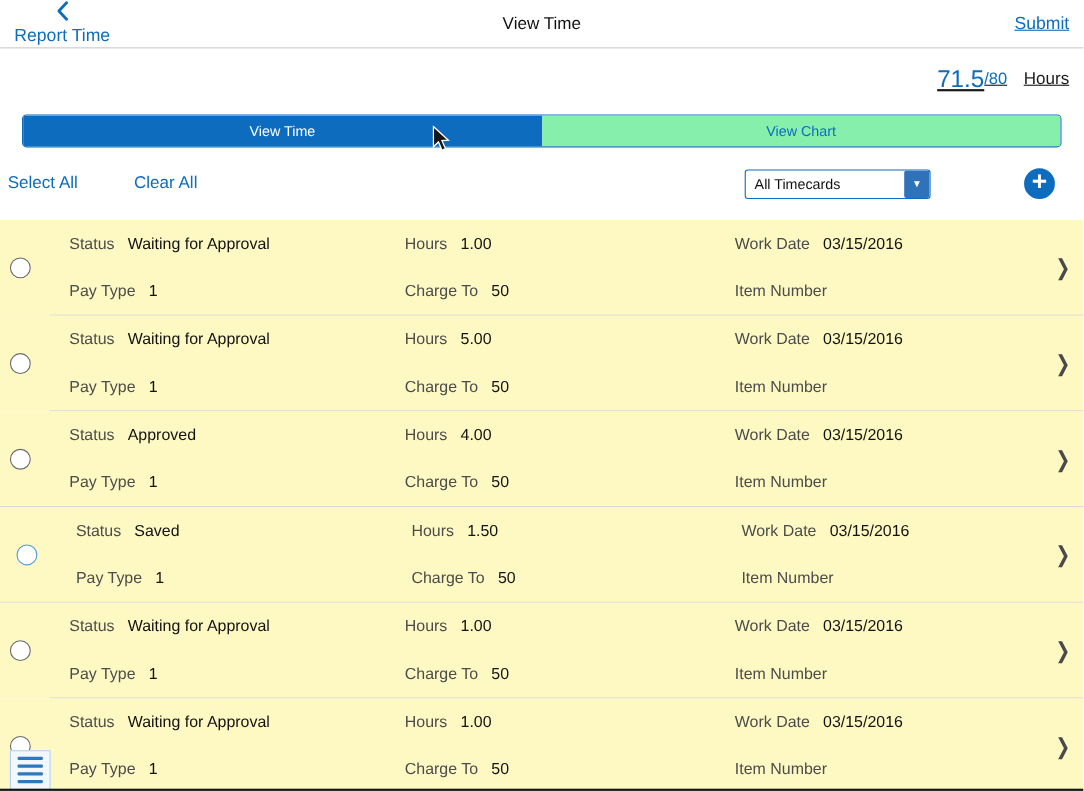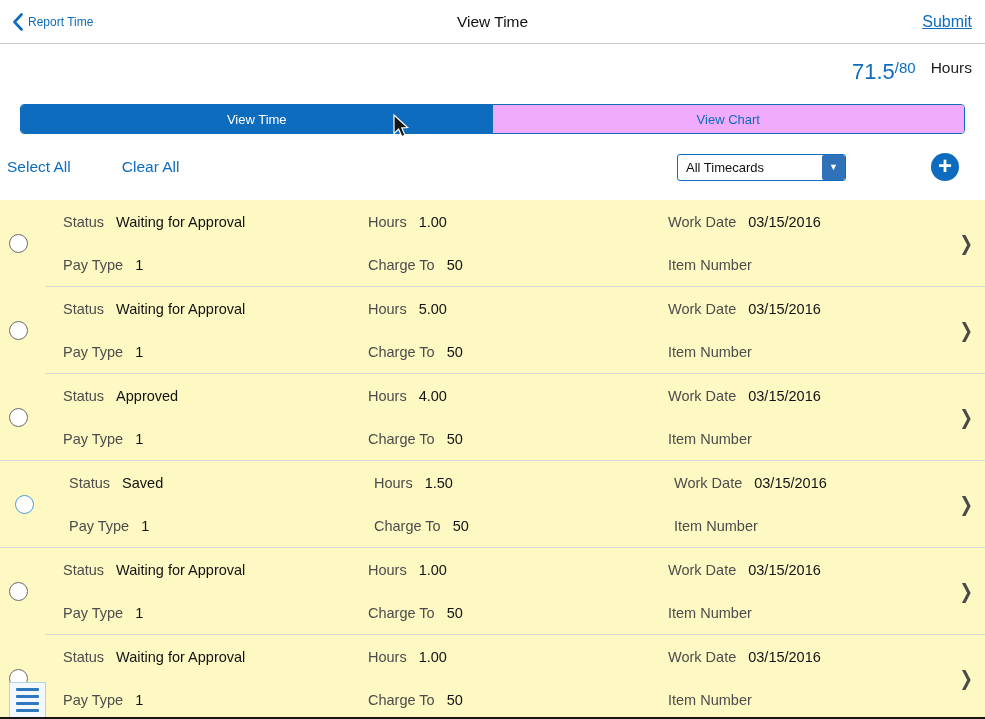--- a/index.html
+++ b/index.html
@@ -10,33 +10,33 @@
   }
   *{box-sizing:border-box;}
   html,body{margin:0;padding:0;}
   body{
     width:985px;height:719px;overflow:hidden;background:#fff;position:relative;
     font-family:"Liberation Sans","DejaVu Sans",sans-serif;color:var(--text);
   }
   
   .navbar{height:44px;display:flex;align-items:center;padding:0 13px;border-bottom:1px solid #cbcbcb;position:relative;background:#fff;}
   .nav-title{position:absolute;left:0;right:0;text-align:center;font-size:15.5px;color:#111;}
-  .nav-back{display:flex;align-items:center;gap:5px;color:var(--accent);font-size:12px;cursor:pointer;position:relative;z-index:1;}
+  .nav-back{display:flex;align-items:center;gap:5px;color:var(--accent);font-size:16px;cursor:pointer;position:relative;z-index:1;flex-direction:column;}
   .nav-submit{margin-left:auto;color:var(--accent);font-size:16px;cursor:pointer;position:relative;z-index:1;text-decoration:underline;}
   .back-chevron svg{display:block;}
   
   .payperiod{height:55px;display:flex;align-items:center;padding:0 13px 0 10px;}
   .pp-left{font-size:15.5px;color:#1c1c1c;display:flex;gap:7px;}
-  .pp-right{margin-left:auto;display:flex;align-items:flex-start;}
+  .pp-right{margin-left:auto;display:flex;align-items:center;text-decoration:underline;}
   .hours-big{color:var(--accent);font-size:22px;}
   .hours-frac{color:var(--accent);font-size:15px;}
   .hours-word{color:#1c1c1c;font-size:15.5px;margin-left:15px;}
   
   .segmented{margin:5px 20px 0;height:30px;display:flex;border:1px solid var(--accent);border-radius:4px;overflow:hidden;background:#fff;}
-  .seg{flex:1;display:flex;align-items:center;justify-content:center;font-size:13px;color:var(--accent);background:#f0abfc;cursor:pointer;}
+  .seg{flex:1;display:flex;align-items:center;justify-content:center;font-size:13px;color:var(--accent);background:#86efac;cursor:pointer;}
   .seg.selected{background:var(--accent);color:#fff;}
   
   .toolbar{height:66px;display:flex;align-items:center;padding:0 26px 0 7px;gap:23px;}
   .tb-link{color:var(--accent);font-size:15.5px;margin-right:28px;cursor:pointer;}
   .dropdown{margin-left:auto;margin-right:62px;width:169px;height:27px;border:1px solid var(--accent);border-radius:3px;display:flex;align-items:center;background:#fff;cursor:pointer;overflow:hidden;}
   .dd-text{font-size:13px;color:#111;padding-left:8px;flex:1;white-space:nowrap;}
   .dd-btn{width:23px;height:100%;background:#2f72ba;color:#fff;font-size:9px;display:flex;align-items:center;justify-content:center;border-radius:2px;}
   .add-btn{width:28px;height:28px;border-radius:50%;background:var(--accent);color:#fff;display:flex;align-items:center;justify-content:center;font-size:24px;font-weight:bold;padding-bottom:2px;cursor:pointer;}
   
   .row{position:relative;height:87px;display:flex;align-items:center;background:#fef9c3;}

